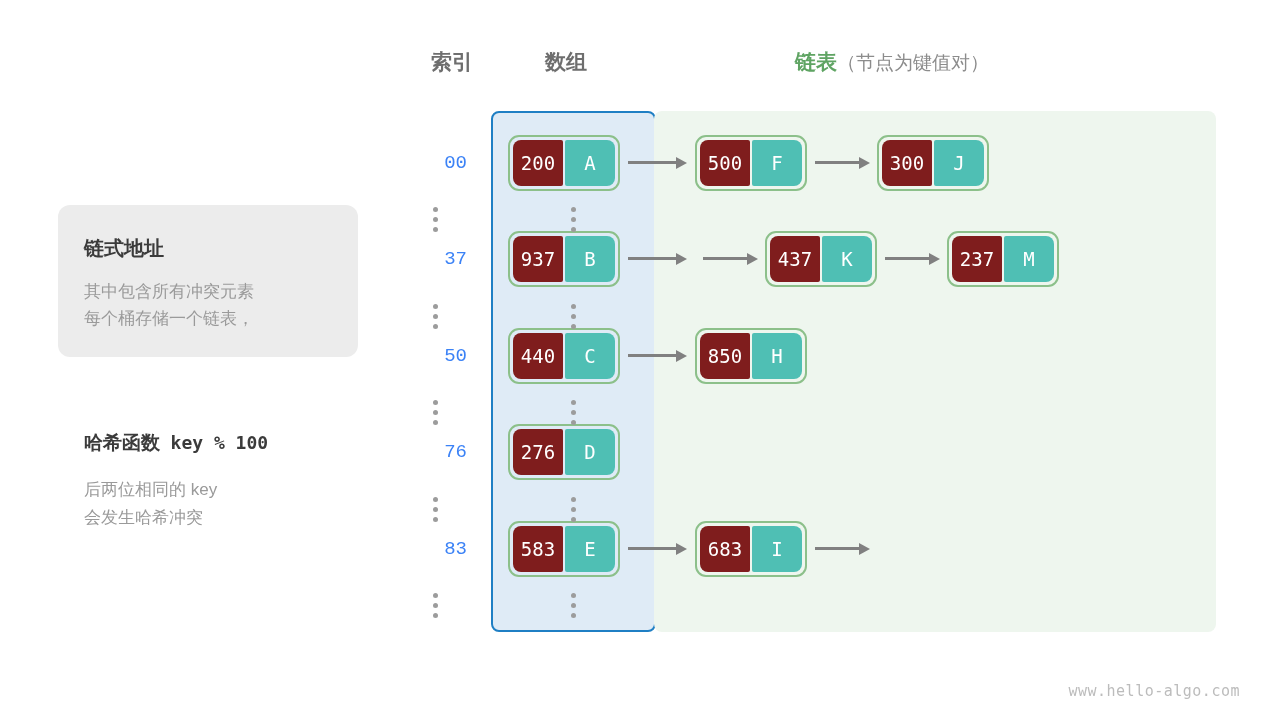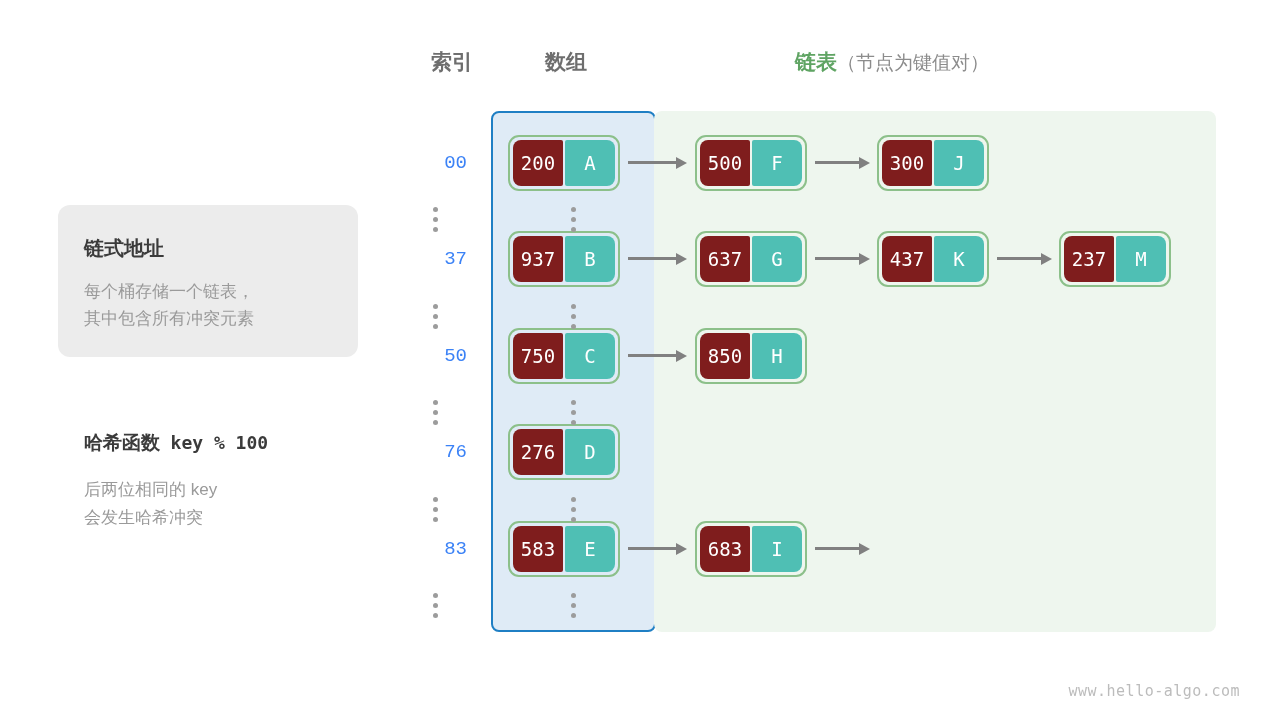--- a/index.html
+++ b/index.html
@@ -239,22 +239,22 @@
 <div class="hdr" id="hdr-array">
   <span>数组</span>
 </div>
 <div class="hdr" id="hdr-list">
   <span>链表</span><span class="sub">（节点为键值对）</span>
 </div>
 
 <div class="info-card">
   <div class="info-title">链式地址</div>
   <div class="info-body">
+    <div>其中包含所有冲突元素</div>
     <div>每个桶存储一个链表，</div>
-    <div>其中包含所有冲突元素</div>
   </div>
 </div>
 
 <div class="note" id="note-hash">
   <span>哈希函数</span>&nbsp;&nbsp;<span class="mono">key % 100</span>
 </div>
 <div class="note" id="note-sub">
   <div>后两位相同的 key</div>
   <div>会发生哈希冲突</div>
 </div>
@@ -292,24 +292,20 @@
       <div class="row-index">37</div>
       <div class="row-nodes">
         <div class="node">
           <div class="cell cell-key">937</div>
           <div class="cell cell-val">B</div>
         </div>
         <div class="arrow wide">
           <div class="shaft"></div>
           <div class="head"></div>
         </div>
-        <div class="node">
-          <div class="cell cell-key">637</div>
-          <div class="cell cell-val">G</div>
-        </div>
         <div class="arrow">
           <div class="shaft"></div>
           <div class="head"></div>
         </div>
         <div class="node">
           <div class="cell cell-key">437</div>
           <div class="cell cell-val">K</div>
         </div>
         <div class="arrow">
           <div class="shaft"></div>
@@ -318,21 +314,21 @@
         <div class="node">
           <div class="cell cell-key">237</div>
           <div class="cell cell-val">M</div>
         </div>
       </div>
     </div>
     <div class="row" style="top: 217px;">
       <div class="row-index">50</div>
       <div class="row-nodes">
         <div class="node">
-          <div class="cell cell-key">750</div>
+          <div class="cell cell-key">440</div>
           <div class="cell cell-val">C</div>
         </div>
         <div class="arrow wide">
           <div class="shaft"></div>
           <div class="head"></div>
         </div>
         <div class="node">
           <div class="cell cell-key">850</div>
           <div class="cell cell-val">H</div>
         </div>

